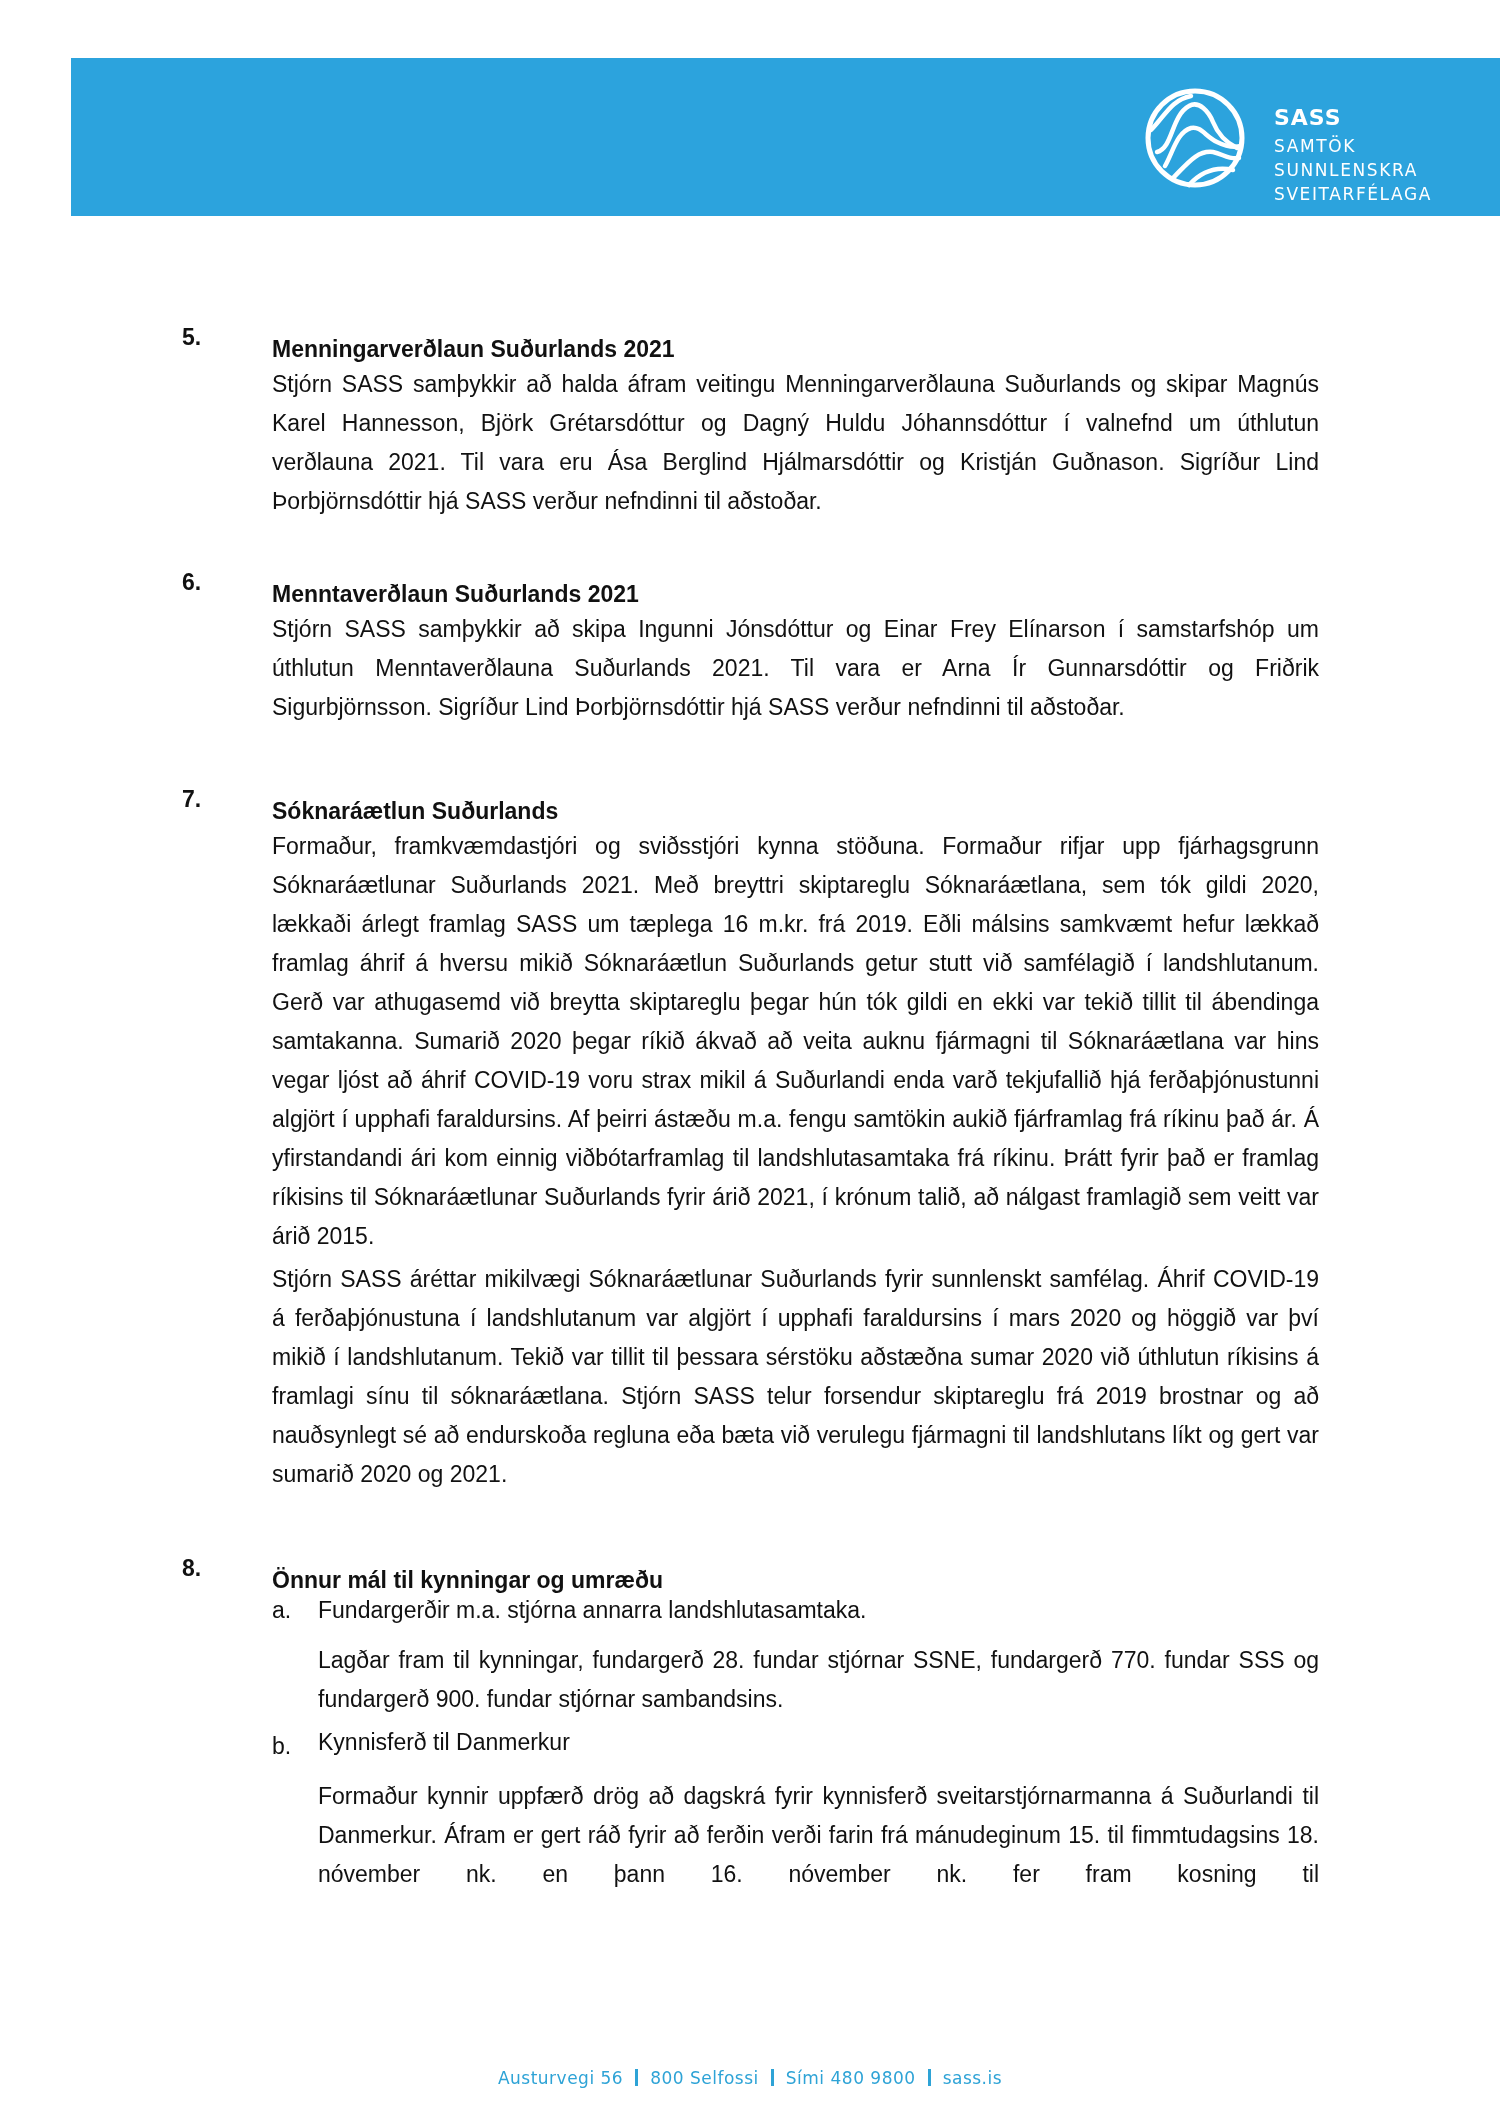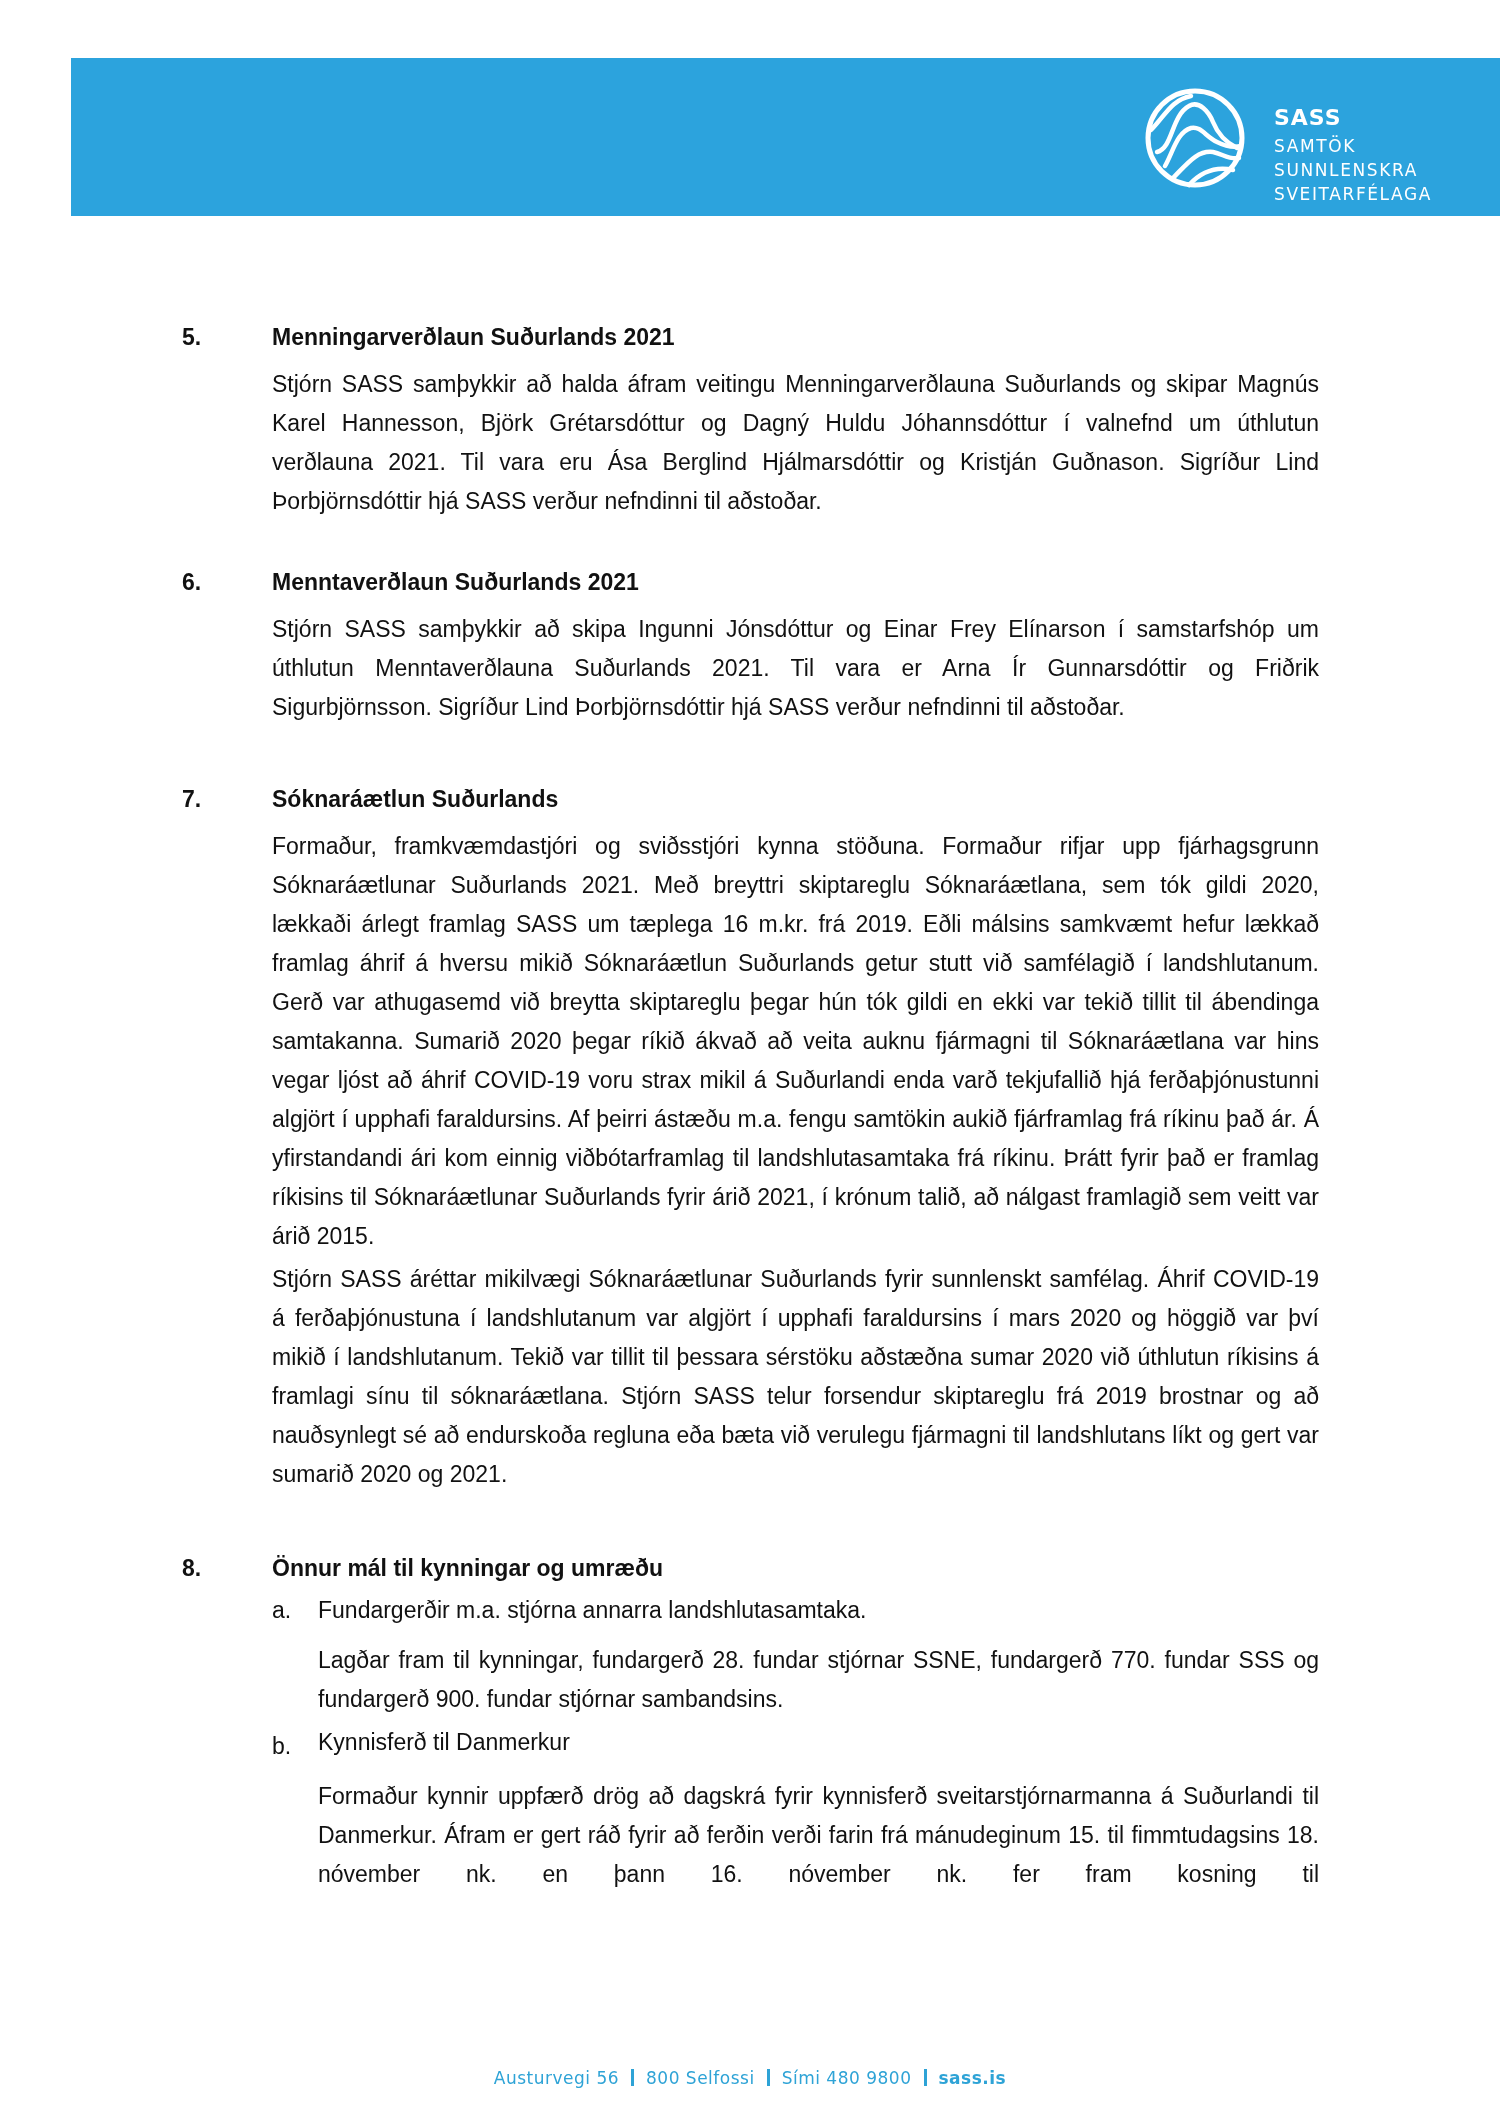--- a/index.html
+++ b/index.html
@@ -22,21 +22,21 @@
     .logo-text .abbr { font-weight: bold; font-size: 22px; letter-spacing: 1px; height: 28px; margin-top: 24px; }
     .logo-text .line { font-size: 17px; letter-spacing: 1.6px; font-weight: normal; }
 
     .doc { position: absolute; left: 0; top: 0; width: 1500px; }
     .section { position: absolute; left: 0; width: 1500px; }
     .sec-num {
       position: absolute; left: 182px; top: 0;
       font-weight: bold; font-size: 23px; line-height: 30px;
     }
     .sec-title {
-      position: absolute; left: 272px; top: 0;
+      position: absolute; left: 272px; top: 12px;
       font-weight: bold; font-size: 23px; line-height: 30px;
     }
     .para {
       position: absolute; left: 272px; width: 1047px;
       font-size: 23px; line-height: 39px; text-align: justify;
     }
     .para.last-left { text-align: justify; text-align-last: left; }
     .sub-label {
       position: absolute; left: 272px; font-size: 23px; line-height: 39px;
     }
@@ -45,21 +45,21 @@
     }
     .sub-para {
       position: absolute; left: 318px; width: 1001px;
       font-size: 23px; line-height: 39px; text-align: justify; text-align-last: left;
     }
     .footer {
       position: absolute; left: 0; width: 1500px; top: 2068px; text-align: center;
       font-family: "DejaVu Sans", sans-serif; font-size: 17px; color: #2ea3d6; letter-spacing: 0.5px;
     }
     .footer .sep { display: inline-block; width: 3px; height: 17px; background: #2ea3d6; margin: 0 12px; vertical-align: -2px; }
-    .footer .web { font-weight: bold; margin-top: 44px; }
+    .footer .web { font-weight: normal; margin-top: 44px; }
   </style>
 </head>
 <body>
 
 <div class="banner"></div>
 
 <svg class="logo-mark" viewBox="0 0 104 104">
   <circle cx="52" cy="52" r="47" fill="none" stroke="#ffffff" stroke-width="5"></circle>
   <path d="M8 44 C 22 30, 28 14, 48 10" fill="none" stroke="#ffffff" stroke-width="4.5" stroke-linecap="round"></path>
   <path d="M14 66 C 30 62, 28 30, 46 20 C 56 14, 66 26, 70 36 C 74 46, 82 56, 94 62" fill="none" stroke="#ffffff" stroke-width="4.5" stroke-linecap="round"></path>

